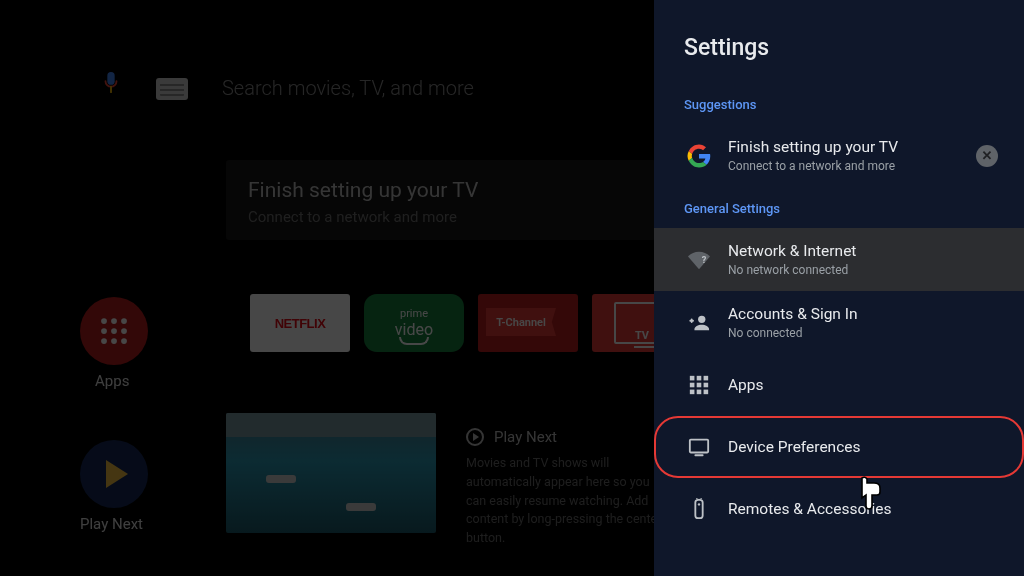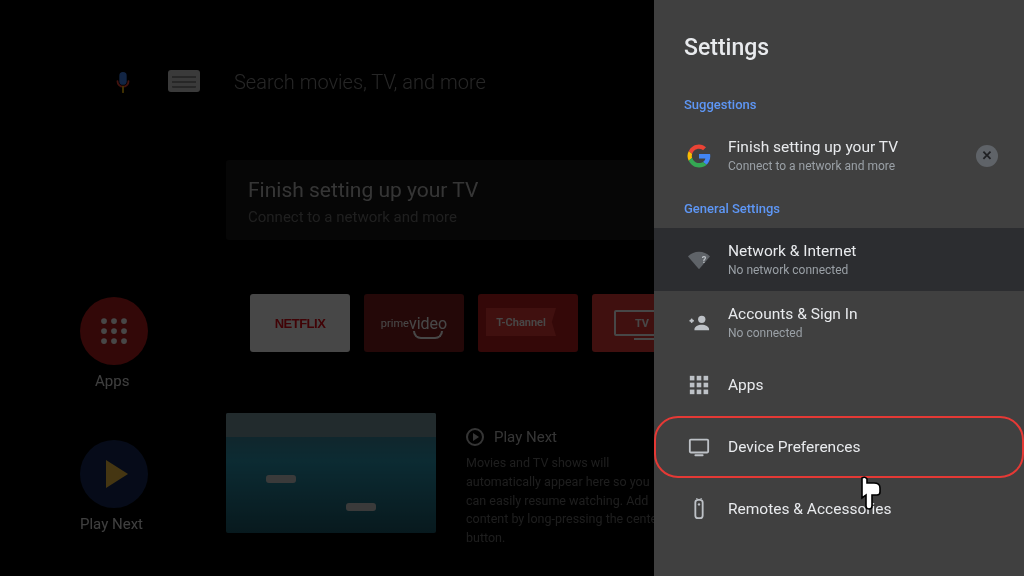--- a/index.html
+++ b/index.html
@@ -1,69 +1,69 @@
 <!DOCTYPE html>
 <html><head>
 <meta charset="utf-8">
 <style>
   * { box-sizing: border-box; margin: 0; padding: 0; }
   html, body { width: 1024px; height: 576px; overflow: hidden; font-family: Roboto, Arial, sans-serif; background: #000; }
   .screen { position: relative; width: 1024px; height: 576px; background: #000; }
   .backdrop { position: absolute; inset: 0; background: #000; filter: brightness(0.28); }
 
   
-  .search-row { position: absolute; left: 112px; top: 70px; display: flex; align-items: flex-start; gap: 34px; }
+  .search-row { position: absolute; left: 100px; top: 70px; display: flex; align-items: flex-end; gap: 34px; }
   .mic-icon svg { width: 22px; height: 26px; }
   .kbd-box { width: 32px; height: 22px; background: #d0d0d0; border-radius: 3px; position: relative; }
   .kbd-box::before { content:""; position:absolute; inset:4px; background: repeating-linear-gradient(0deg,#8a8a8a 0,#8a8a8a 2px,#d0d0d0 2px,#d0d0d0 5px); border-radius:1px; }
   .search-placeholder { color: #888; font-size: 20px; font-weight: 300; }
 
   
   .setup-card { position: absolute; left: 226px; top: 160px; width: 430px; height: 80px; background: #141414; border-radius: 3px; padding: 18px 22px; }
   .setup-card .t { color: #bfbfbf; font-size: 21px; font-weight: 400; }
   .setup-card .s { color: #707070; font-size: 15px; margin-top: 6px; }
 
   
   .apps-circle { position: absolute; left: 80px; top: 297px; width: 68px; height: 68px; border-radius: 50%; background: #b71c1c; display:flex; align-items:center; justify-content:center; }
   .apps-circle svg { width: 30px; height: 30px; }
   .apps-label { position:absolute; left: 95px; top: 372px; color:#e0e0e0; font-size:15px; }
 
   .tile-row { position:absolute; left: 226px; top: 294px; display:flex; gap: 14px; margin-left: 24px; }
   .tile { width: 100px; height: 58px; border-radius: 3px; display:flex; align-items:center; justify-content:center; font-weight: 700; font-size: 13px; }
   .netflix { background:#fff; color:#e50914; letter-spacing: -0.5px; font-family: Arial; font-weight:900; }
-  .prime   { background:#7f1d1d; color:#fff; flex-direction:row; font-weight:400; }
+  .prime   { background:#15803d; color:#fff; flex-direction:column; font-weight:400;border-radius:13px; }
   .prime .p1 { font-size:11px; }
   .prime .p2 { font-size:16px; position:relative; }
   .prime .p2::after { content:""; position:absolute; left:4px; right:4px; bottom:-6px; height:6px; border:2px solid #fff; border-top:none; border-radius:0 0 14px 14px; }
   .tchannel { background:#b91c1c; position:relative; }
   .tchannel .flag { position:absolute; left:8px; top:14px; width:70px; height:28px; background:#e53935; clip-path: polygon(0 0, 100% 0, 94% 50%, 100% 100%, 0 100%); display:flex; align-items:center; justify-content:center; }
   .tchannel .flag span { color:#fff; font-size:11px; font-weight:600; }
   .tv { background:#e53935; display:flex; align-items:center; justify-content:center; }
-  .tv .frame { width:56px; height:26px; border:2px solid #fff; border-radius:2px; display:flex; align-items:center; justify-content:center; color:#fff; font-size:11px; font-weight:700; position:relative; }
+  .tv .frame { width:56px; height:42px; border:2px solid #fff; border-radius:2px; display:flex; align-items:flex-end; justify-content:center; color:#fff; font-size:11px; font-weight:700; position:relative; }
   .tv .frame::after { content:""; position:absolute; bottom:-6px; left:18px; width:20px; height:2px; background:#fff; }
 
   
   .play-circle { position:absolute; left:80px; top:440px; width:68px; height:68px; border-radius:50%; background:#15295a; display:flex; align-items:center; justify-content:center; }
   .play-circle::before { content:""; width:0; height:0; border-left:22px solid #f5c242; border-top:14px solid transparent; border-bottom:14px solid transparent; margin-left:6px; }
   .play-label { position:absolute; left:80px; top:515px; color:#e0e0e0; font-size:15px; }
 
   .thumb { position:absolute; left:226px; top:413px; width:210px; height:120px; background: linear-gradient(180deg, #4a7a8a 0%, #2a99b4 40%, #1a5a6a 100%); border-radius:2px; overflow:hidden; }
   .thumb::before { content:""; position:absolute; top:0; left:0; right:0; height:24px; background:#7a9aa0; }
   .thumb .boat { position:absolute; width:30px; height:8px; background:#d0d0d0; border-radius:3px; }
   .thumb .b1 { left:40px; top:62px; }
   .thumb .b2 { left:120px; top:90px; }
 
   .pn-block { position:absolute; left:466px; top:428px; width:200px; color:#6a6a6a; }
   .pn-block .hdr { display:flex; align-items:center; gap:10px; color:#bfbfbf; font-size:15px; margin-bottom:8px; }
   .pn-block .hdr .pc { width:18px; height:18px; border-radius:50%; border:2px solid #bfbfbf; display:flex; align-items:center; justify-content:center; }
   .pn-block .hdr .pc::before { content:""; width:0; height:0; border-left:6px solid #bfbfbf; border-top:4px solid transparent; border-bottom:4px solid transparent; margin-left:2px; }
   .pn-block .body { font-size:12.5px; line-height:1.5; }
 
   
-  .panel { position:absolute; right:0; top:0; width:370px; height:576px; background:#404040; color:#e8eaed; overflow:hidden; }
+  .panel { position:absolute; right:0; top:0; width:370px; height:576px; background:#0f172a; color:#e8eaed; overflow:hidden; }
   .panel .title { padding: 34px 30px 22px; font-size: 23px; font-weight: 500; }
   .sec-hdr { padding: 14px 30px 12px; font-size: 13px; color:#5e97f6; font-weight:500; }
   .row { display:flex; align-items:center; padding: 14px 30px; min-height:62px; position:relative; }
   .row .ic { width:30px; display:flex; justify-content:center; align-items:center; flex-shrink:0; }
   .row .txt { margin-left: 14px; }
   .row .t1 { font-size: 15.5px; color:#e8eaed; }
   .row .t2 { font-size: 12px; color:#9aa0a6; margin-top:3px; }
   .row.hi { background:#2c2d30; }
   .row.sel { outline: 2px solid #e53935; outline-offset:-2px;border-radius:24px; }
   .dismiss { position:absolute; right:26px; top:50%; transform:translateY(-50%); width:22px; height:22px; border-radius:50%; background:#5f6368; color:#202124; display:flex; align-items:center; justify-content:center; font-size:13px; font-weight:700; }

